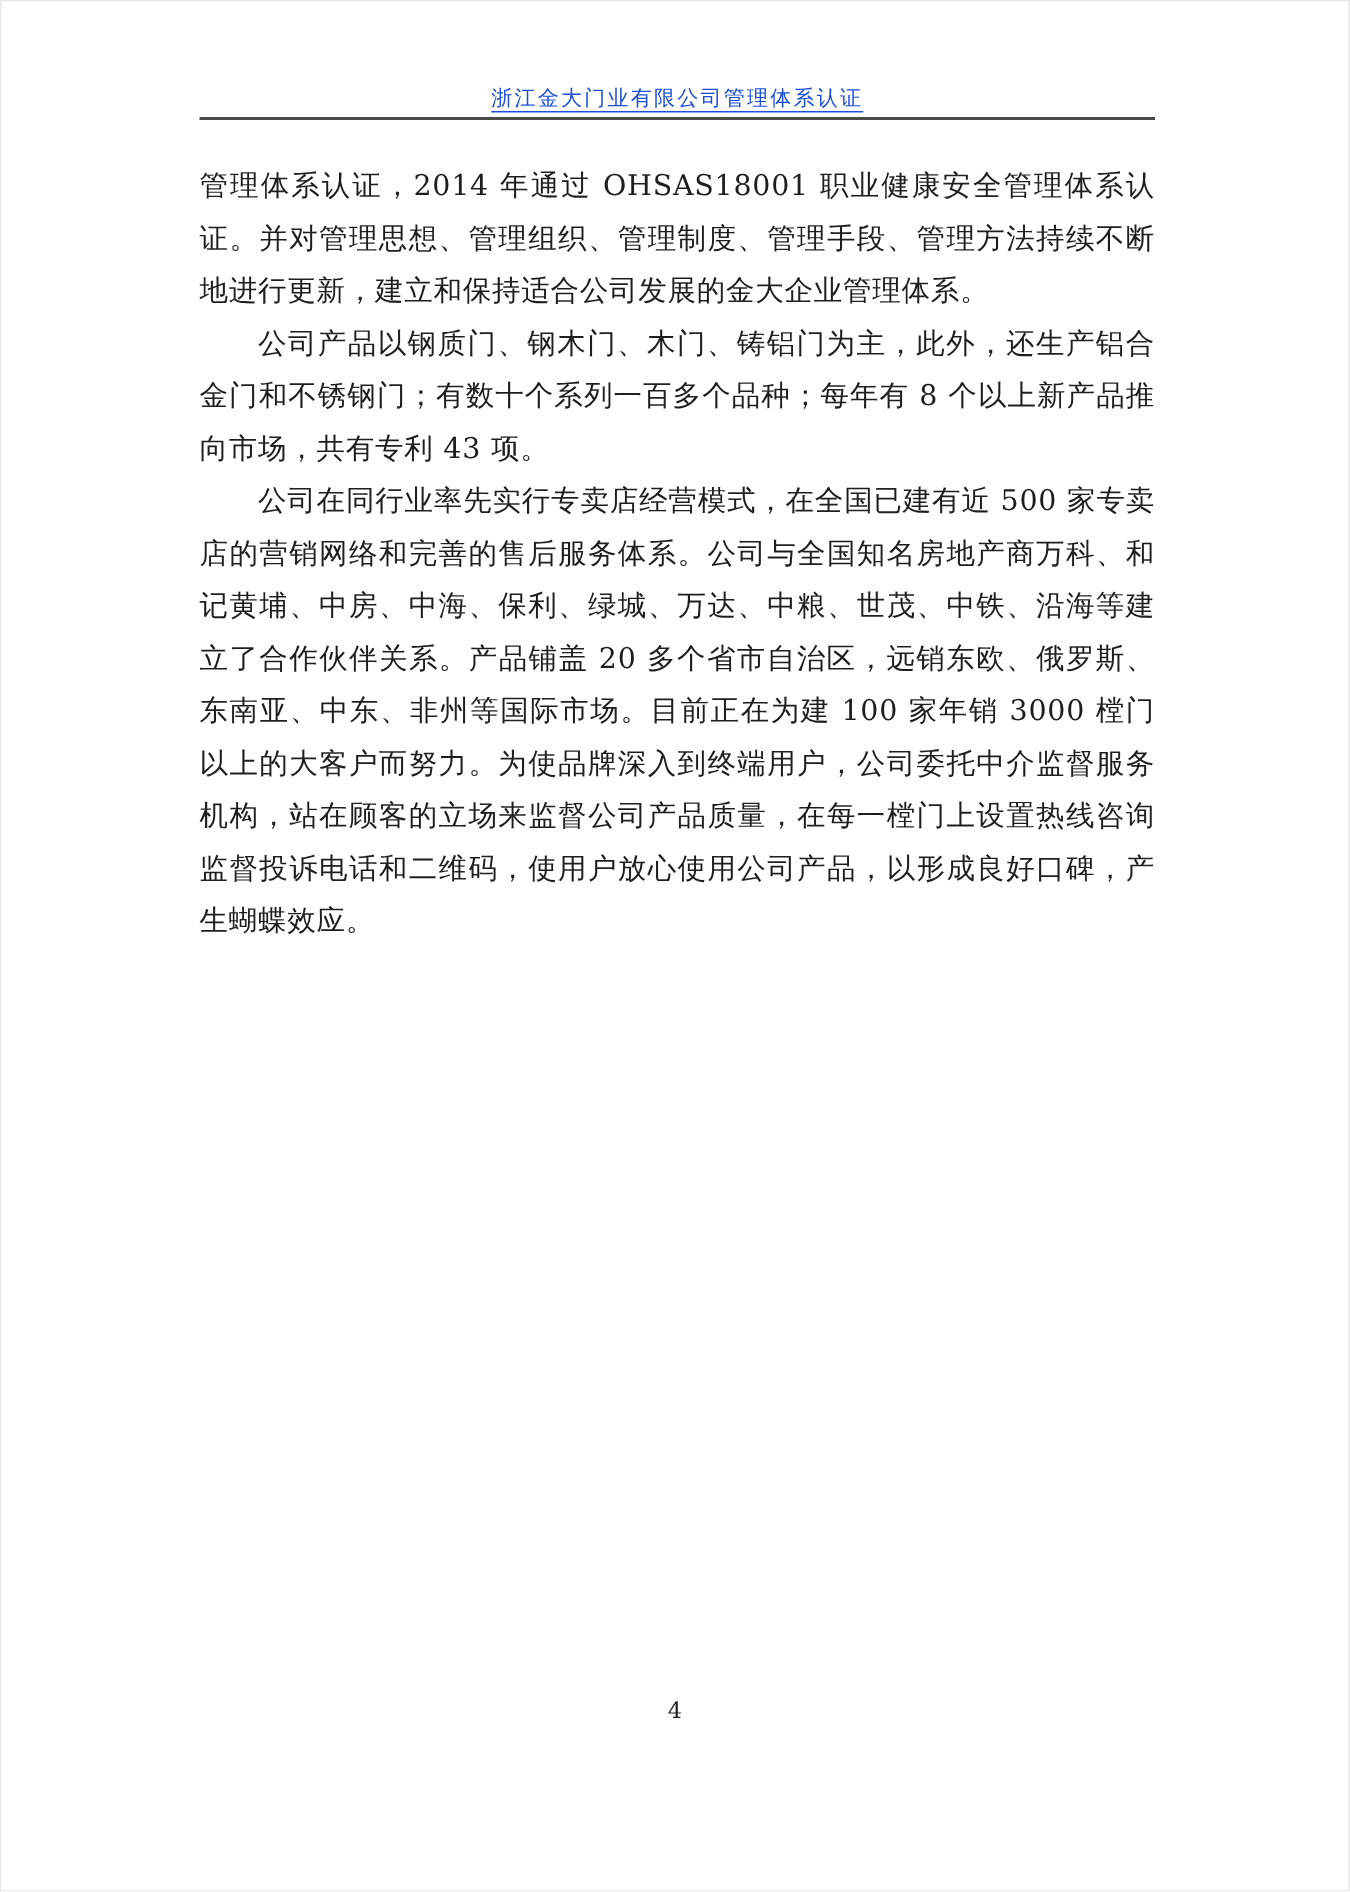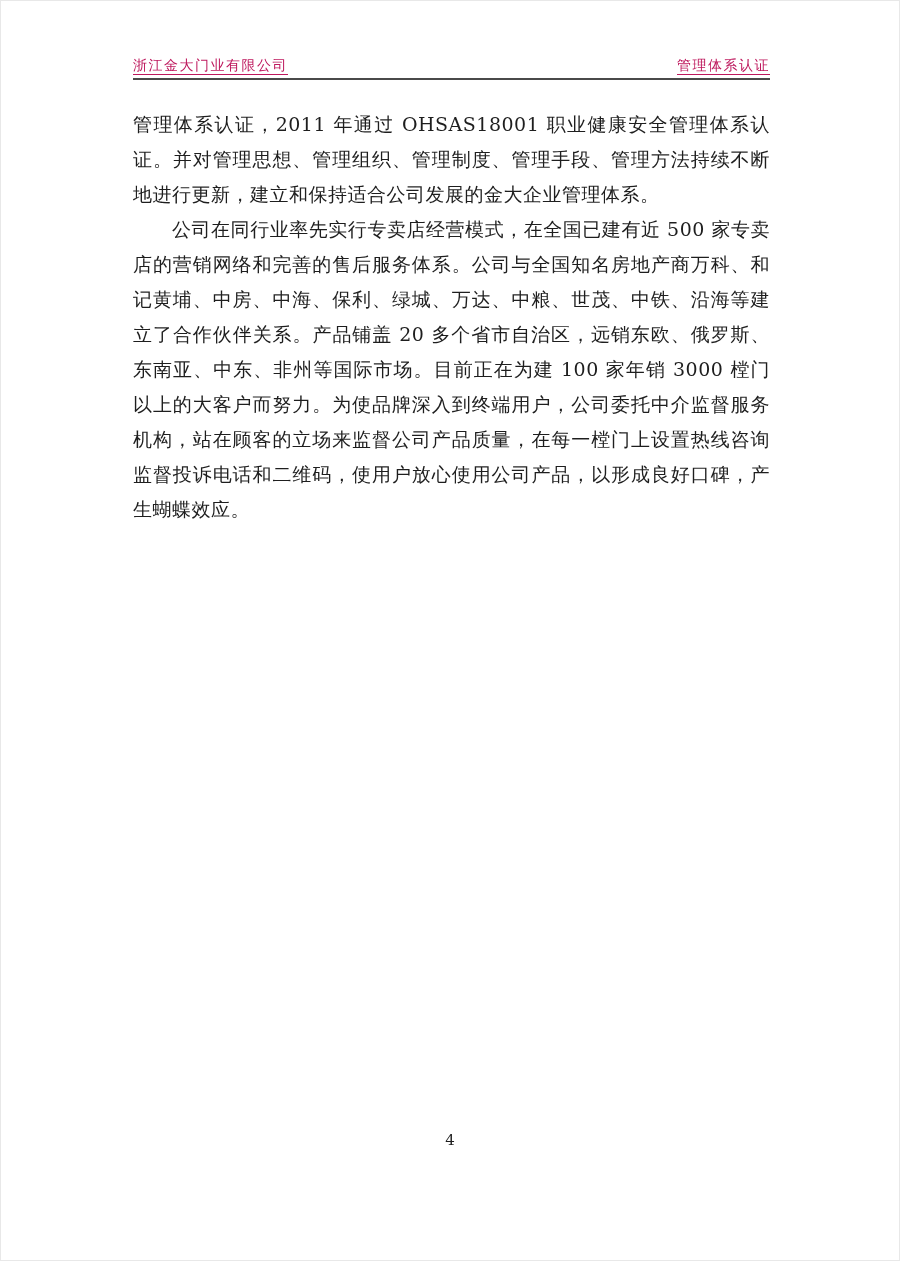--- a/index.html
+++ b/index.html
@@ -17,27 +17,27 @@
     color: #1e1e1e;
     overflow: hidden;
     box-shadow: inset 0 0 0 1px #e8e8e8;
   }
   .header {
     position: absolute;
     top: 57px;
     left: 133px;
     right: 130px;
     display: flex;
-    justify-content: space-between;
+    justify-content: center;
     align-items: flex-end;
     border-bottom: 2px solid #4a4a4a;
     padding-bottom: 3px;
     font-size: 14px;
     letter-spacing: 1.5px;
-    color: #be185d;
+    color: #1d4ed8;
   }
   .header span {
     text-decoration: underline;
     text-underline-offset: 4px;
     text-decoration-thickness: 1px;
   }
   .doc-body {
     position: absolute;
     top: 107px;
     left: 133px;
@@ -67,21 +67,22 @@
 <body>
 
 <div class="page">
 
   <div class="header">
     <span class="header-left">浙江金大门业有限公司</span>
     <span class="header-right">管理体系认证</span>
   </div>
 
   <div class="doc-body">
-    <p class="para">管理体系认证，2011 年通过 OHSAS18001 职业健康安全管理体系认证。并对管理思想、管理组织、管理制度、管理手段、管理方法持续不断地进行更新，建立和保持适合公司发展的金大企业管理体系。</p>
+    <p class="para">管理体系认证，2014 年通过 OHSAS18001 职业健康安全管理体系认证。并对管理思想、管理组织、管理制度、管理手段、管理方法持续不断地进行更新，建立和保持适合公司发展的金大企业管理体系。</p>
+    <p class="para indent">公司产品以钢质门、钢木门、木门、铸铝门为主，此外，还生产铝合金门和不锈钢门；有数十个系列一百多个品种；每年有 8 个以上新产品推向市场，共有专利 43 项。</p>
     <p class="para indent">公司在同行业率先实行专卖店经营模式，在全国已建有近 500 家专卖店的营销网络和完善的售后服务体系。公司与全国知名房地产商万科、和记黄埔、中房、中海、保利、绿城、万达、中粮、世茂、中铁、沿海等建立了合作伙伴关系。产品铺盖 20 多个省市自治区，远销东欧、俄罗斯、东南亚、中东、非州等国际市场。目前正在为建 100 家年销 3000 樘门以上的大客户而努力。为使品牌深入到终端用户，公司委托中介监督服务机构，站在顾客的立场来监督公司产品质量，在每一樘门上设置热线咨询监督投诉电话和二维码，使用户放心使用公司产品，以形成良好口碑，产生蝴蝶效应。</p>
   </div>
 
   <div class="footer">
     <span>4</span>
   </div>
 
 </div>
 
 </body></html>

